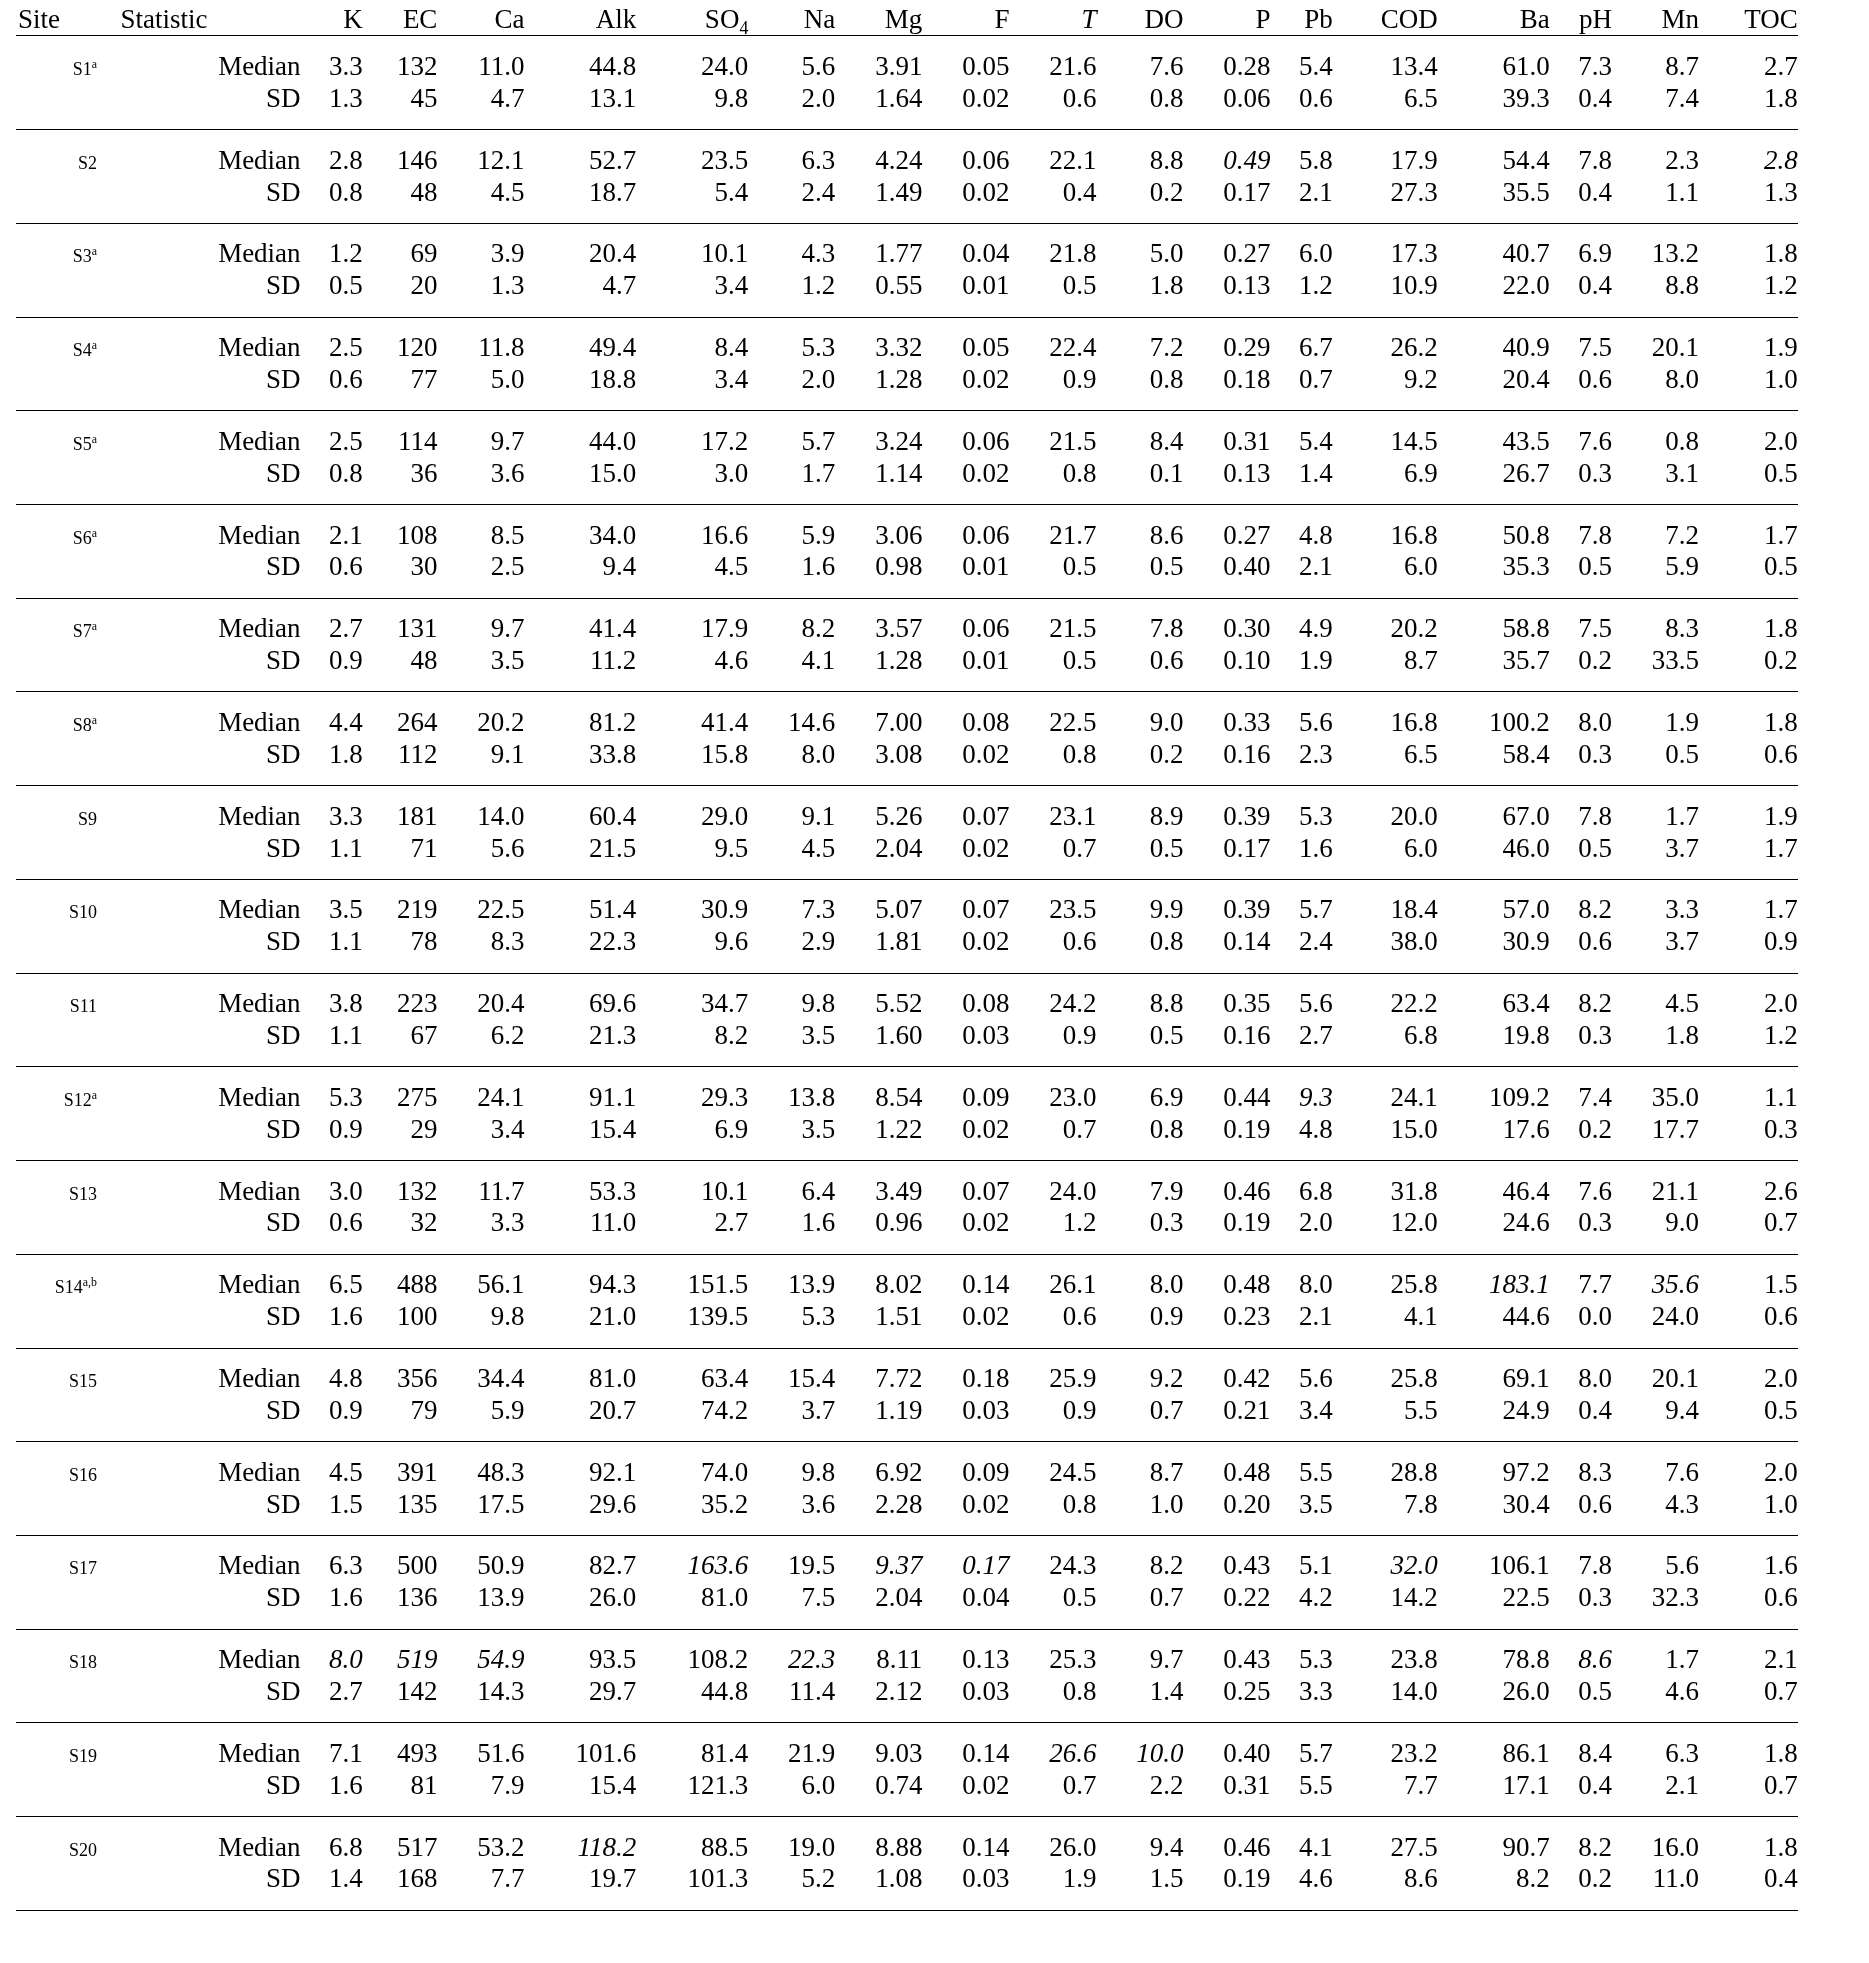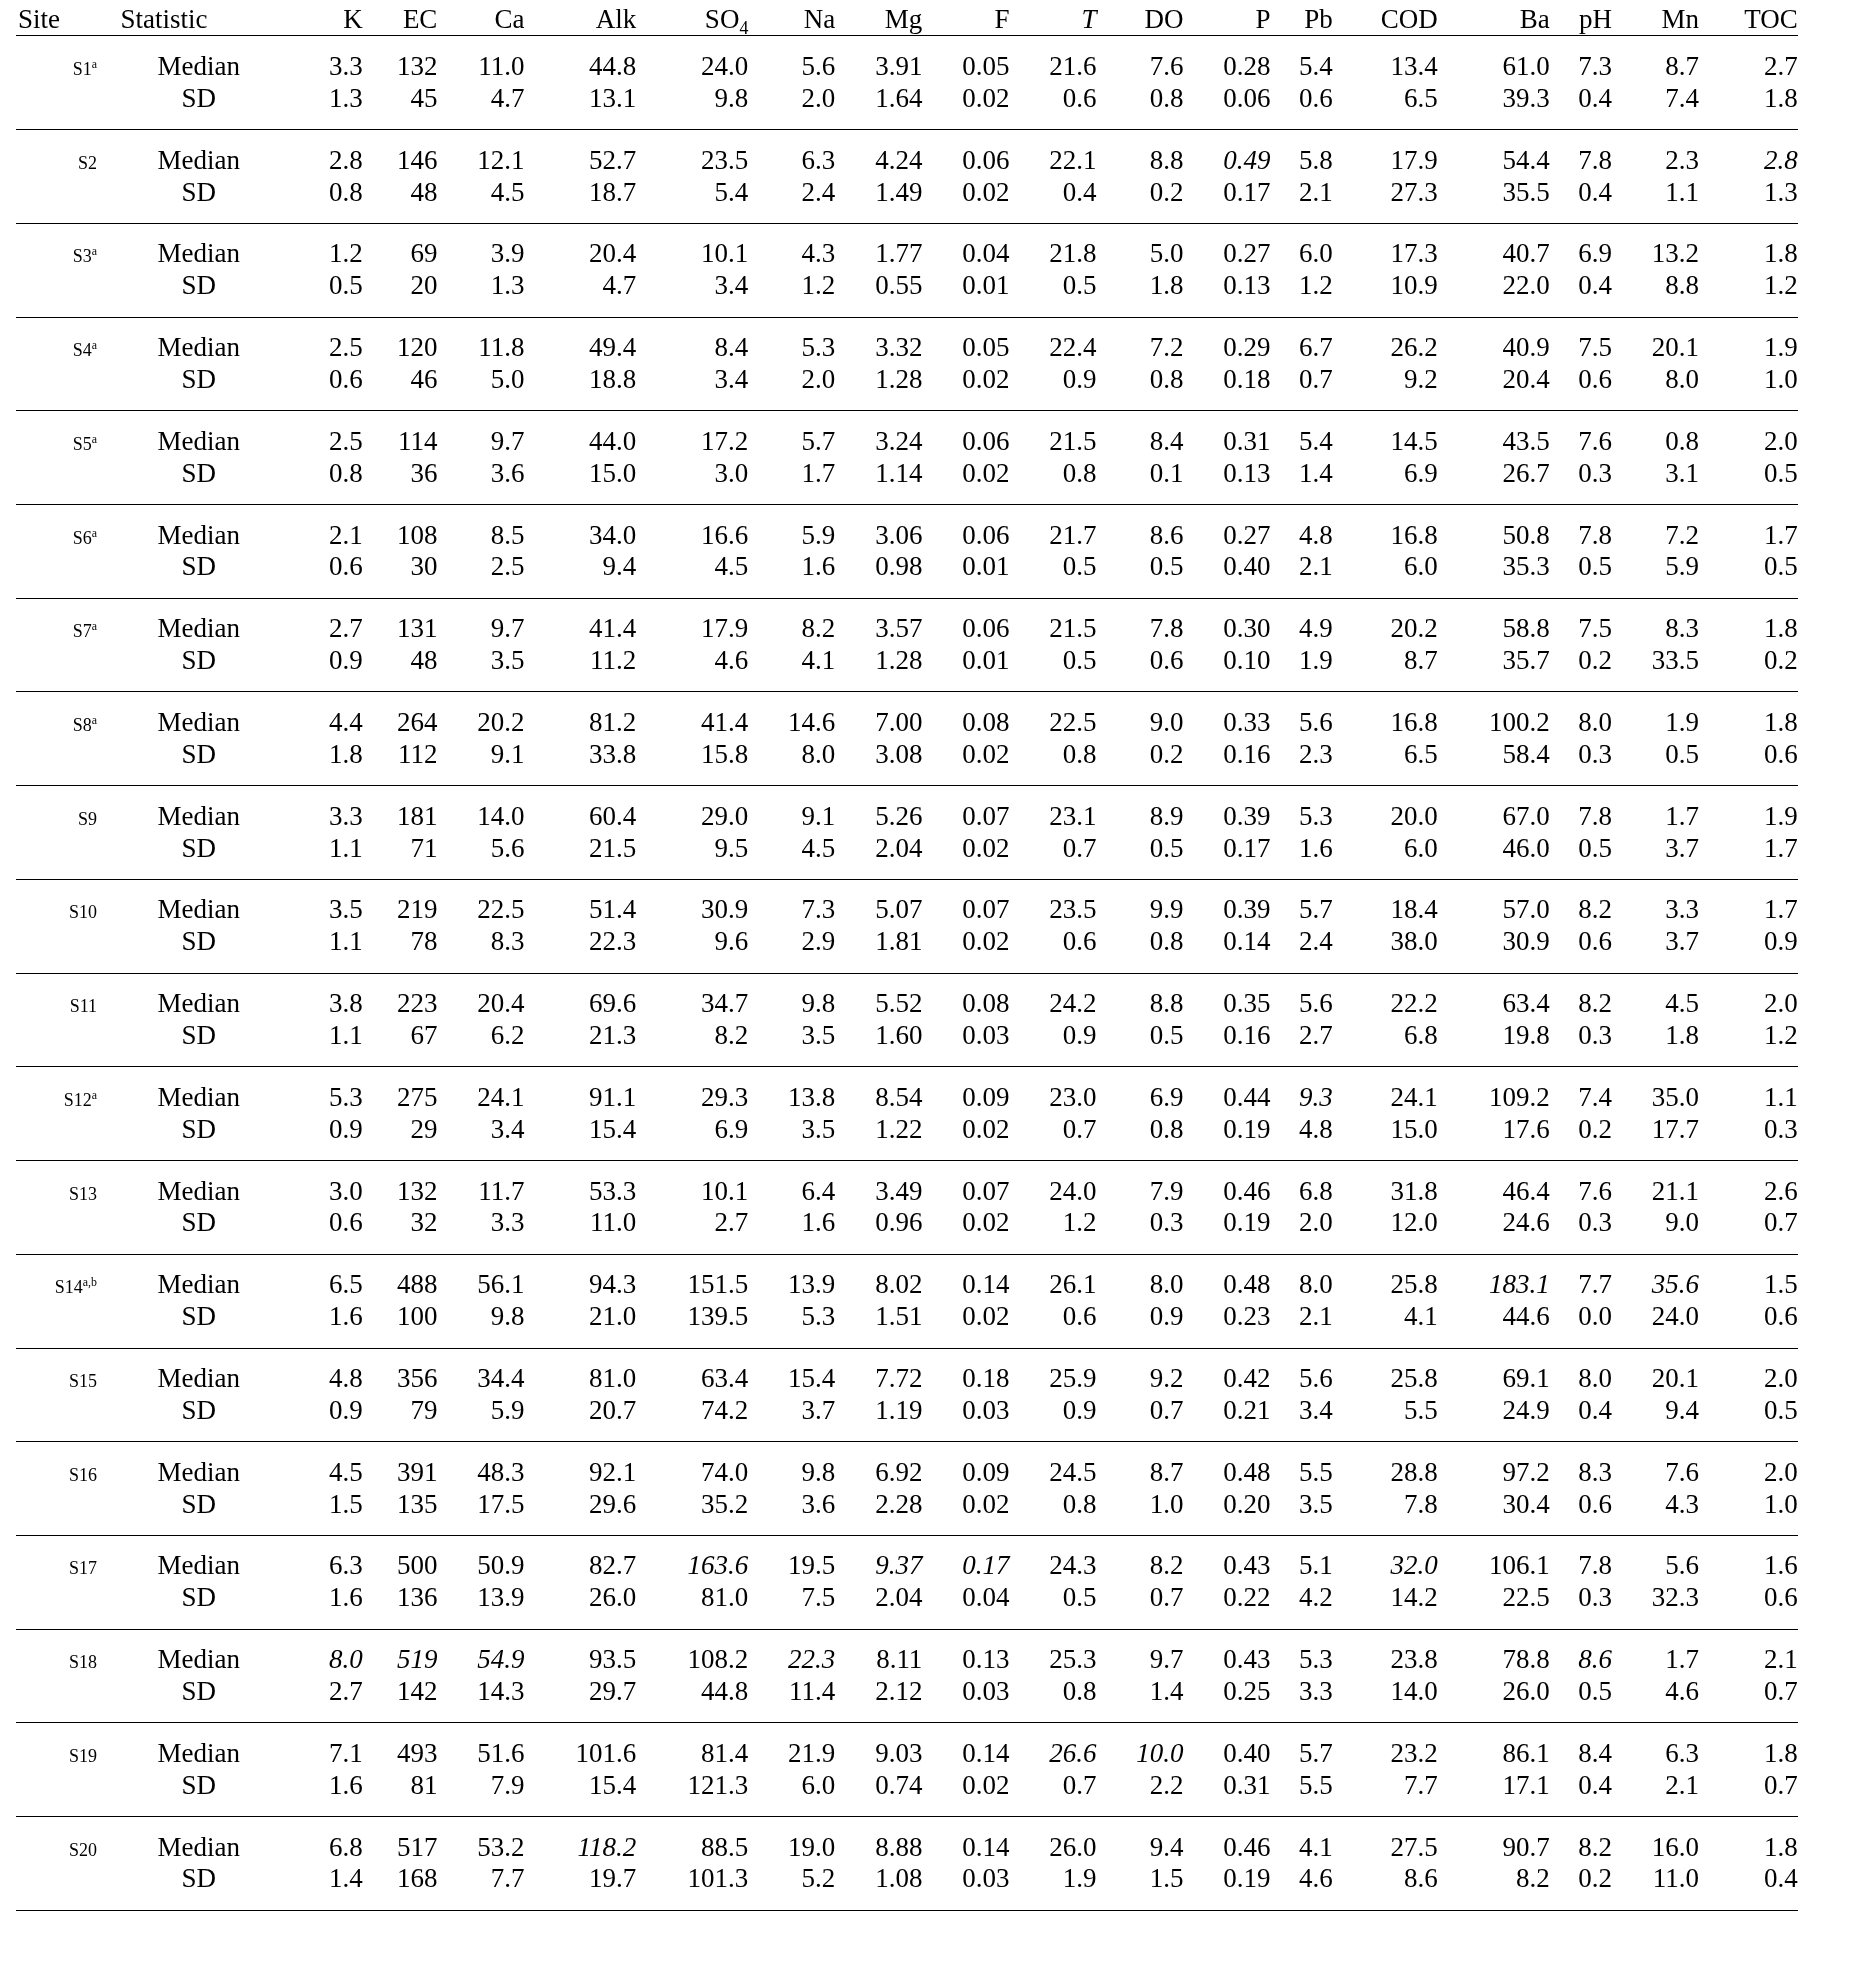--- a/index.html
+++ b/index.html
@@ -58,21 +58,21 @@
   }
   tbody tr.last-sd-row {
     border-bottom: 1.8px solid #000;
   }
   td.site {
     text-align: right;
     padding-left: 1.8px;
     font-size: 18px;
   }
   td.stat {
-    text-align: center;
+    text-align: right;
     padding-left: 23.5px;
   }
   td.val {
     text-align: right;
     padding-left: 31px;
   }
   .b { font-weight: normal; }
   .i { font-style: italic; }
   sup {
     font-size: 0.66em;
@@ -254,21 +254,21 @@
           <td class="val">6.7</td>
           <td class="val">26.2</td>
           <td class="val">40.9</td>
           <td class="val">7.5</td>
           <td class="val">20.1</td>
           <td class="val">1.9</td>
         </tr>
         <tr class="sd-row">
           <td class="stat">SD</td>
           <td class="val">0.6</td>
-          <td class="val">46</td>
+          <td class="val">77</td>
           <td class="val">5.0</td>
           <td class="val">18.8</td>
           <td class="val">3.4</td>
           <td class="val">2.0</td>
           <td class="val">1.28</td>
           <td class="val">0.02</td>
           <td class="val">0.9</td>
           <td class="val">0.8</td>
           <td class="val">0.18</td>
           <td class="val">0.7</td>

